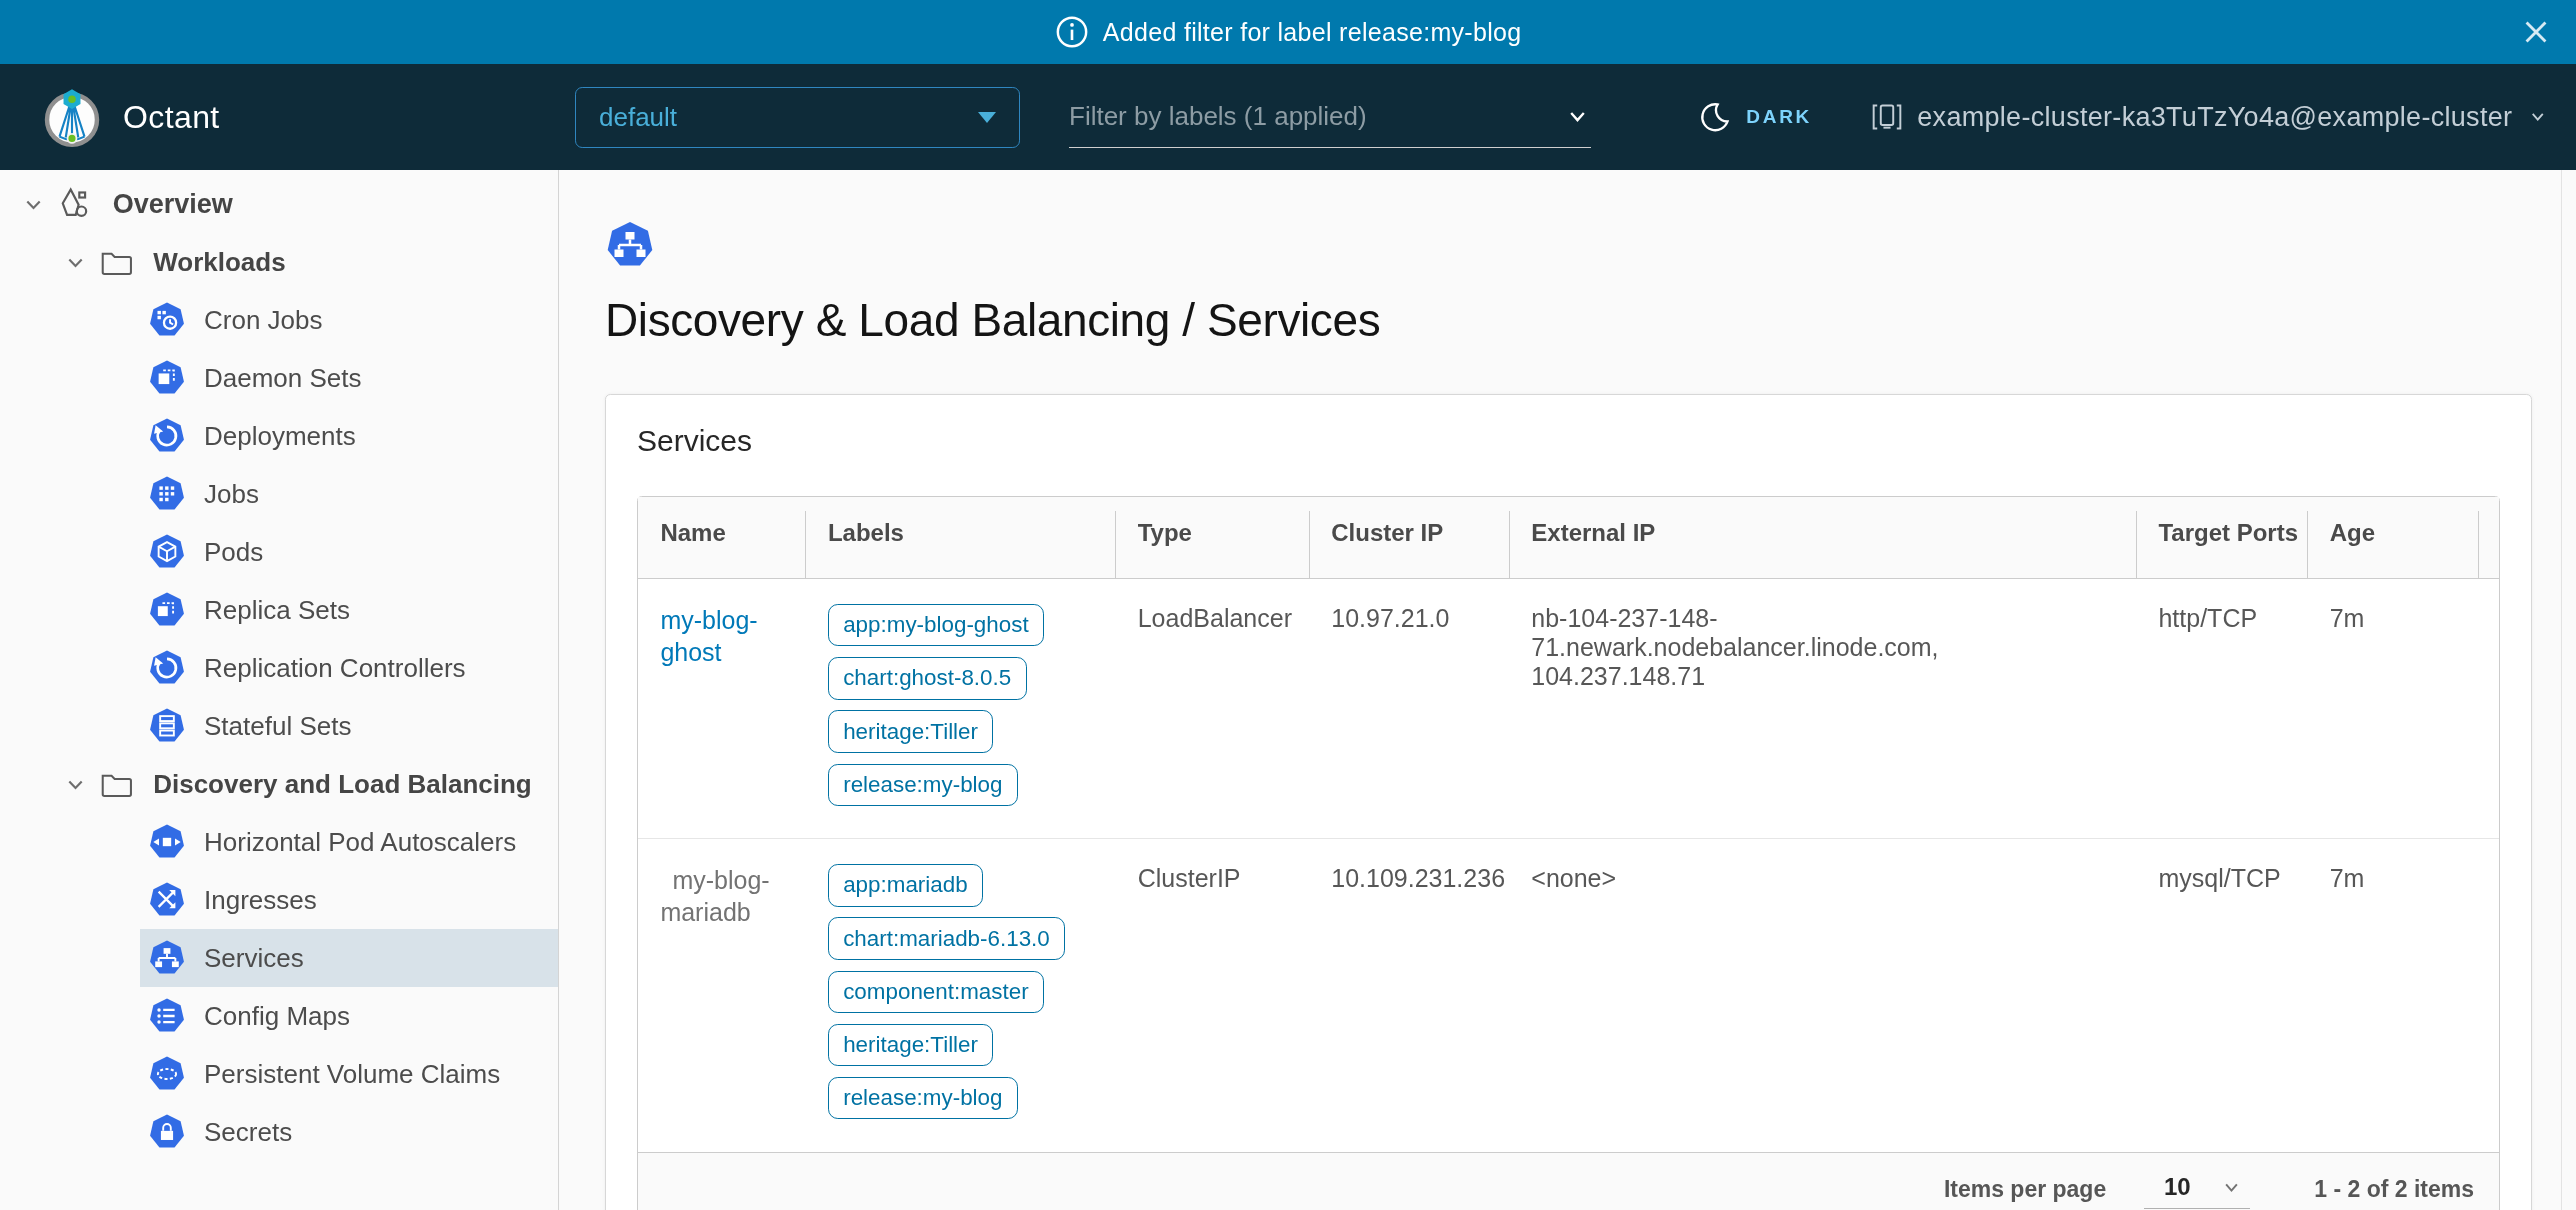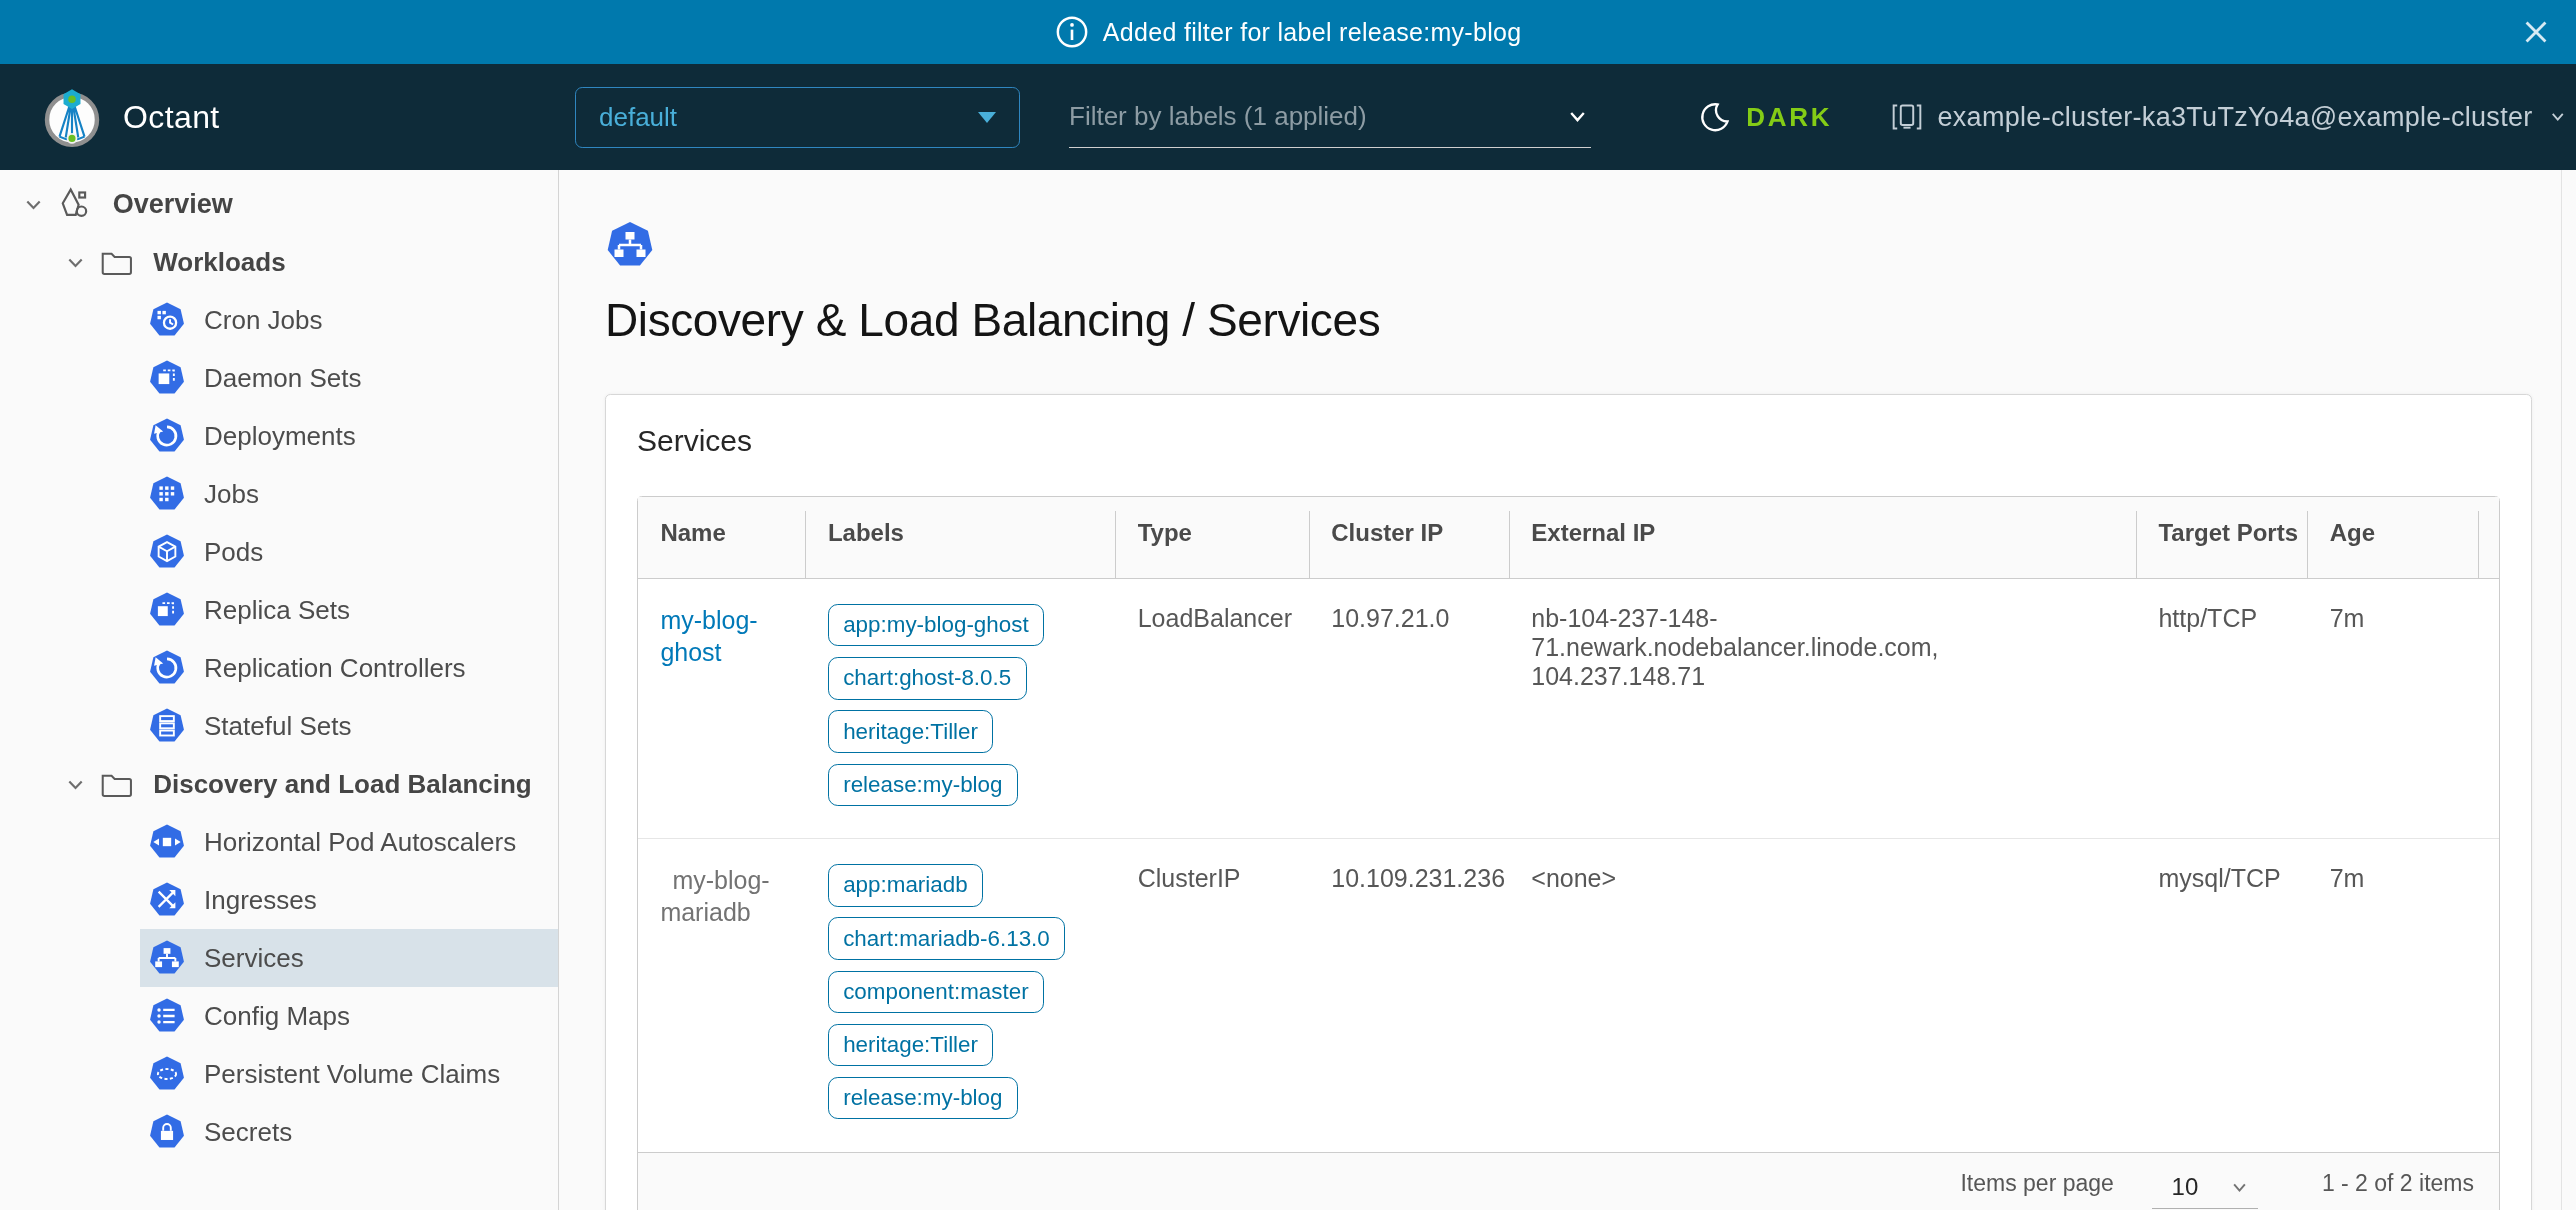--- a/index.html
+++ b/index.html
@@ -22,21 +22,21 @@
     display:flex; align-items:center; justify-content:space-between; padding:0 23px;
     color:#49afd9; font-size:26px; margin-left:16px; cursor:pointer; }
   .ns-caret { width:0; height:0; border-left:9.8px solid transparent; border-right:9.8px solid transparent;
     border-top:11.6px solid #49afd9; }
   .lbl-filter { width:522px; margin-left:49px; height:61px; position:relative;
     display:flex; align-items:center; justify-content:space-between;
     border-bottom:1.8px solid #cfcfcf; cursor:pointer; }
   .lbl-filter .ph { color:#8d9ca4; font-size:26px; }
   .chev { stroke:#fff; stroke-width:2.6; fill:none; }
   .theme-toggle { display:flex; align-items:center; gap:14.3px; margin-left:107px; cursor:pointer; }
-  .theme-toggle .t-label { color:#84cc16; font-size:26px; font-weight:700; letter-spacing:2.7px; }
+  .theme-toggle .t-label { color:#7dd3fc; font-size:19px; font-weight:700; letter-spacing:2.7px; }
   .ctx { display:flex; align-items:center; gap:14.3px; margin-left:59px; cursor:pointer; color:#c3ced6; }
   .ctx .c-label { font-size:27px; letter-spacing:0.3px; }
 
   
   .body-wrap { display:flex; height:1040px; }
   .sidebar { width:559px; flex:0 0 auto; background:#fafafa; border-right:0.9px solid #d4d4d4;
     padding-top:5.4px; overflow:hidden; }
   .side-row { height:58px; display:flex; align-items:center; cursor:pointer; }
   .side-row .car { width:23px; height:23px; flex:0 0 auto; margin-right:12.5px; }
   .side-row .s-ic { flex:0 0 auto; display:flex; align-items:center; }
@@ -75,21 +75,21 @@
     font-size:25px; color:#575757; }
   .svc tr + tr td { border-top:0.9px solid #e6e6e6; }
   .svc a.res-link { color:#0079b8; text-decoration:none; font-size:25px; line-height:32px; }
   .svc a.res-link.visited { color:#737373;margin-left:12px; }
   .pill { display:inline-block; border:1.8px solid #0072a3; color:#0072a3; border-radius:9.8px;
     padding:6.3px 14.3px 7.2px 14.3px; font-size:22.4px; line-height:27px; margin:0 0 10.7px 0; cursor:pointer; }
   .pill-col { display:flex; flex-direction:column; align-items:flex-start; }
 
   .svc tfoot td { background:#fafafa; border-top:0.9px solid #ccc; padding:0 25px 0 0; height:75px;
     vertical-align:middle; }
-  .pg-wrap { display:flex; align-items:flex-start; justify-content:flex-end; gap:0; }
+  .pg-wrap { display:flex; align-items:center; justify-content:flex-end; gap:0;font-weight:bold; }
   .pg-label { font-size:23px; color:#565656; }
   .pg-select { margin-left:38px; width:106px; display:flex; align-items:center; justify-content:space-between;
     border-bottom:1.8px solid #b0b0b0; padding:3.6px 7.2px 7.2px 19.7px; cursor:pointer; }
   .pg-select .pg-val { font-size:24px; color:#262626; }
   .pg-range { margin-left:64px; font-size:23px; color:#565656; }
 
   .scrolltrack { position:absolute; right:0; top:170px; width:15px; height:1040px;
     background:#fafafa; border-left:0.9px solid #e3e3e3; }
 </style>
 </head>

